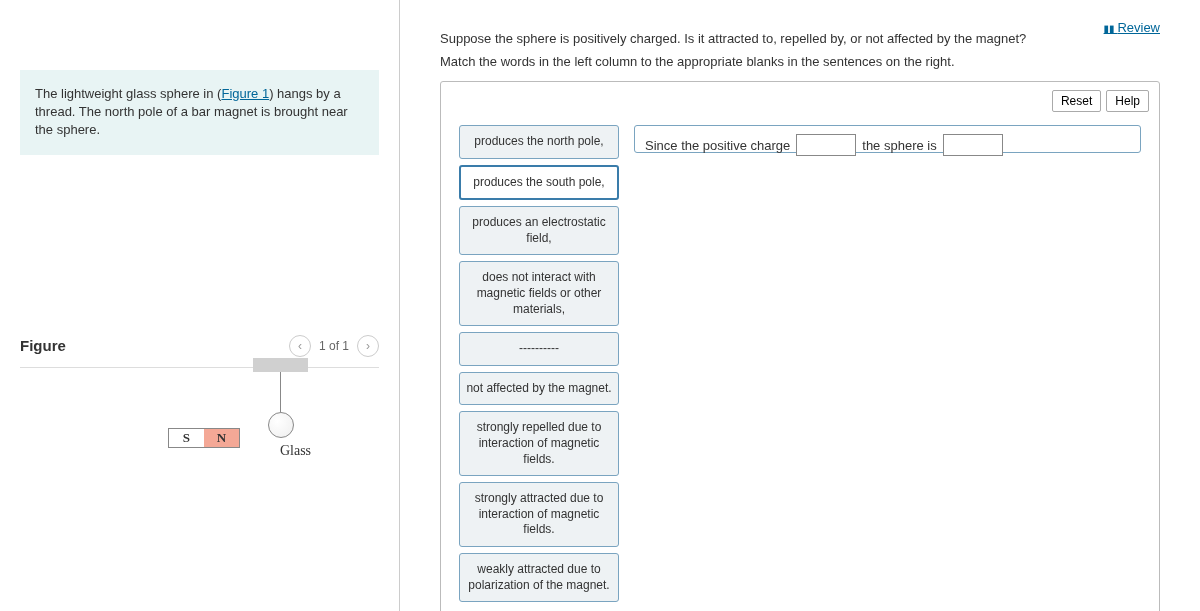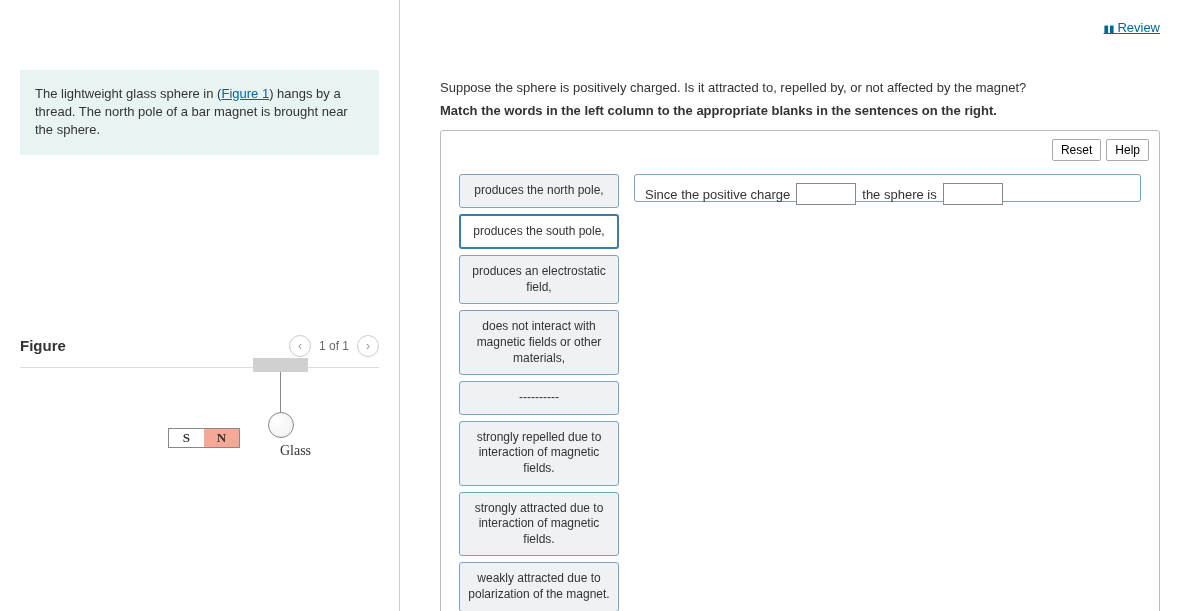--- a/index.html
+++ b/index.html
@@ -20,23 +20,23 @@
     .magnet-n { width: 35px; background: #f4a896; display: flex; align-items: center; justify-content: center; font-weight: bold; font-family: serif; }
     .thread-sphere { display: flex; flex-direction: column; align-items: center; position: relative; }
     .thread-top { width: 55px; height: 14px; background: #d0d0d0; }
     .thread { width: 1px; height: 40px; background: #888; }
     .sphere { width: 26px; height: 26px; border: 1px solid #888; border-radius: 50%; background: radial-gradient(circle at 35% 35%, #fff, #eee); }
     .glass-label { font-family: serif; font-size: 14px; margin-top: 5px; margin-left: 30px; }
     
     .right-panel { flex: 1; padding: 0 40px 20px 40px; position: relative; }
     .review-link { position: absolute; top: 20px; right: 40px; color: #006699; font-size: 13px; cursor: pointer; text-decoration: underline; }
     .review-link::before { content: "▮▮ "; font-size: 10px; }
-    .prompt-area { margin-top: 80px; }
+    .prompt-area { margin-top: 31px; }
     .prompt-area p { margin-bottom: 8px; font-size: 13px; }
-    .prompt-area .bold { font-weight: bold; }
+    .prompt-area .bold { font-weight: normal; }
     .activity-box { border: 1px solid #bbb; border-radius: 3px; margin-top: 12px; padding: 18px 18px 22px 18px; position: relative; }
     .tool-btns { position: absolute; top: 8px; right: 10px; display: flex; gap: 5px; }
     .tool-btn { border: 1px solid #aaa; background: #fff; padding: 3px 8px; font-size: 12px; border-radius: 2px; cursor: pointer; }
     .drag-area { display: flex; gap: 15px; margin-top: 25px; }
     .words-col { width: 160px; display: flex; flex-direction: column; gap: 6px; }
     .word-tile { border: 1px solid #7aa4c0; background: #eef2f4; border-radius: 3px; padding: 8px 6px; font-size: 12px; text-align: center; cursor: grab; min-height: 32px; display: flex; align-items: center; justify-content: center; line-height: 1.3; }
     .word-tile.selected { border: 2px solid #3a7caa; background: #fff; }
     .sentence-col { flex: 1; border: 1px solid #7aa4c0; border-radius: 3px; padding: 8px 10px; font-size: 13px; display: flex; align-items: center; flex-wrap: wrap; gap: 6px; height: 28px; align-self: flex-start; }
     .blank { display: inline-block; width: 60px; height: 22px; border: 1px solid #888; background: #fff; }
   </style>
@@ -90,20 +90,21 @@
         <button class="tool-btn">Help</button>
       </div>
 
       <div class="drag-area">
         <div class="words-col">
           <div class="word-tile">produces the north pole,</div>
           <div class="word-tile selected">produces the south pole,</div>
           <div class="word-tile">produces an electrostatic field,</div>
           <div class="word-tile">does not interact with magnetic fields or other materials,</div>
           <div class="word-tile">----------</div>
+          <div class="word-tile">not affected by the magnet.</div>
           <div class="word-tile">strongly repelled due to interaction of magnetic fields.</div>
           <div class="word-tile">strongly attracted due to interaction of magnetic fields.</div>
           <div class="word-tile">weakly attracted due to polarization of the magnet.</div>
 
         </div>
 
         <div class="sentence-col">
           <span>Since the positive charge</span>
           <span class="blank"></span>
           <span>the sphere is</span>

